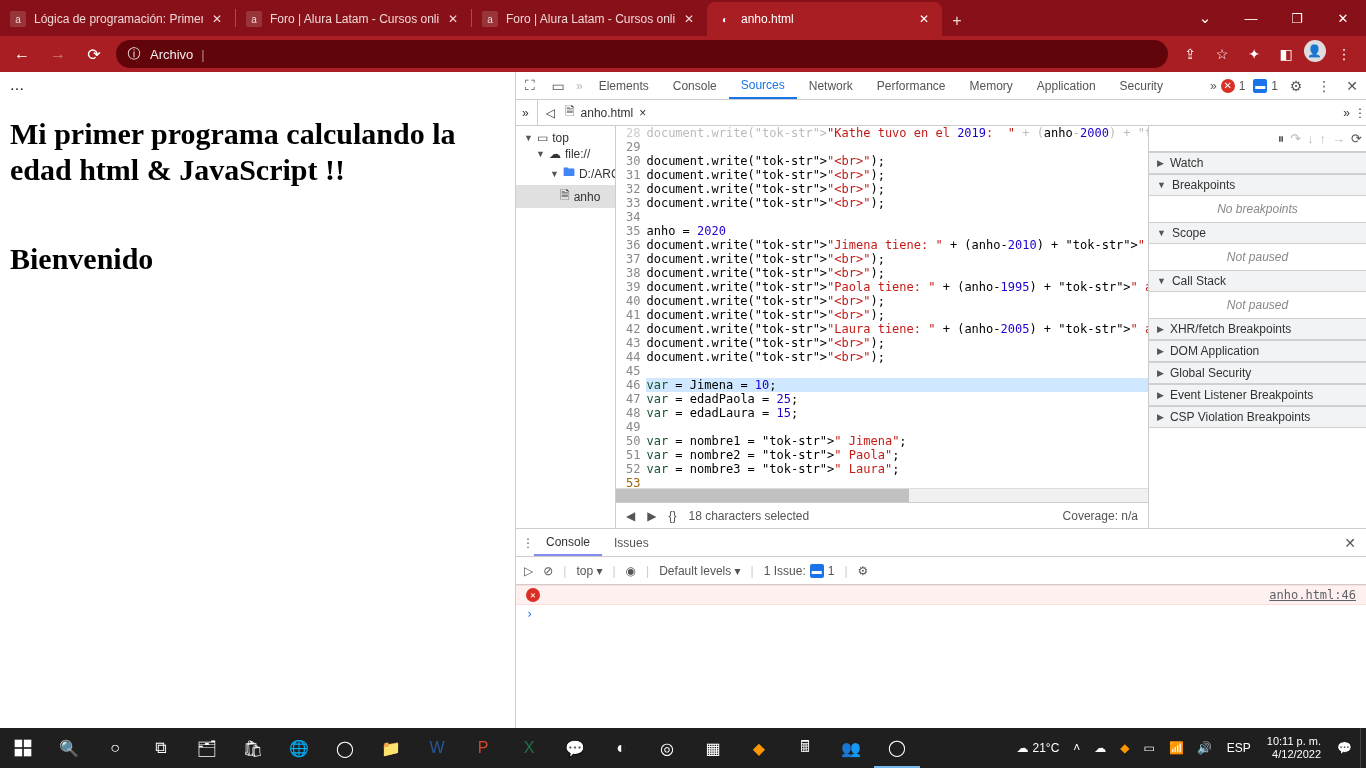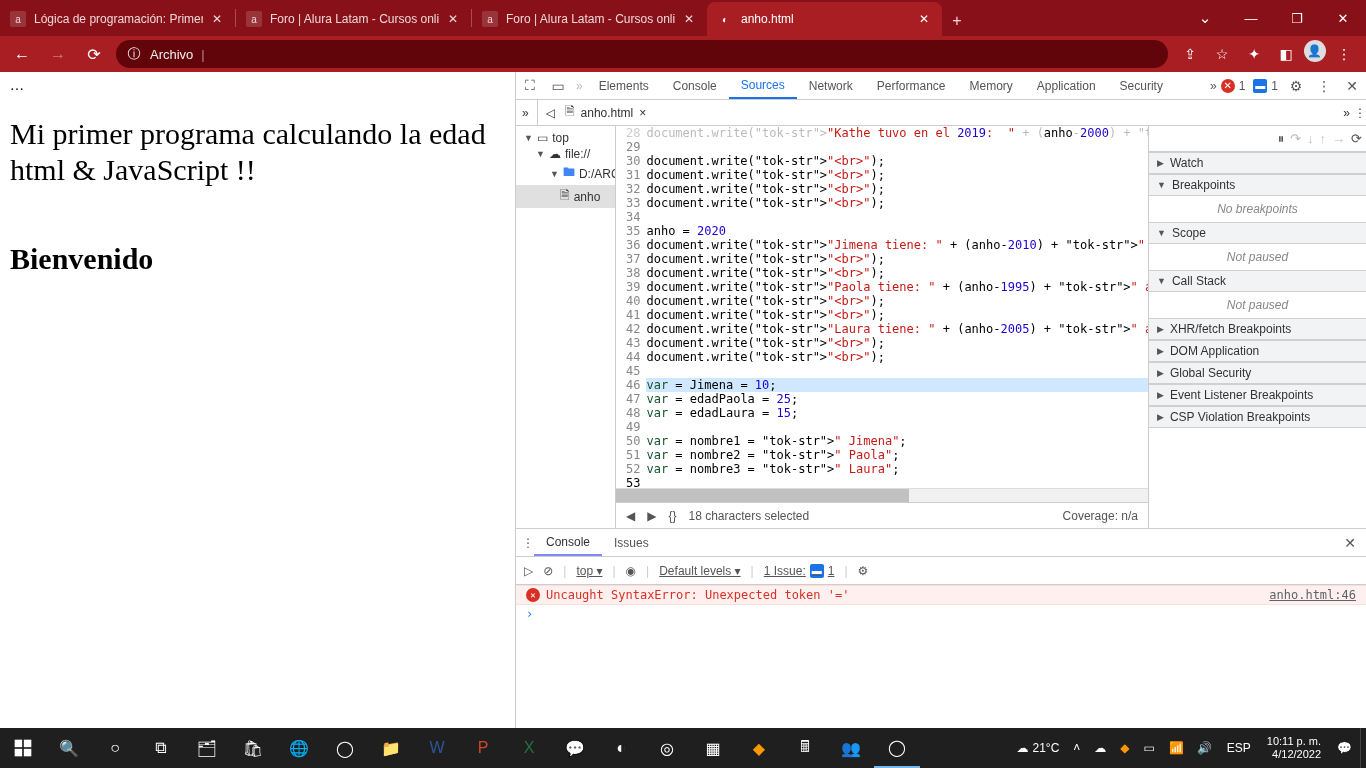--- a/index.html
+++ b/index.html
@@ -27,21 +27,21 @@
   .addr .icon { width: 16px; text-align: center; }
   .addr .url { flex: 1; white-space: nowrap; overflow: hidden; }
   .right-icons { display: flex; gap: 4px; }
   .right-icons .nav-btn { font-size: 14px; }
   .avatar { width: 22px; height: 22px; border-radius: 50%; background: #ddd; display: flex; align-items: center; justify-content: center; font-size: 12px; }
 
   
   .content { flex: 1; display: flex; min-height: 0; }
   .page { width: 515px; padding: 6px 10px; font-family: "Times New Roman", serif; color: #000; }
   .page .dots { font-size: 14px; }
-  .page h1 { font-size: 30px; font-weight: normal; margin-top: 22px; line-height: 1.2; }
+  .page h1 { font-size: 30px; font-weight: bold; margin-top: 22px; line-height: 1.2; }
   .page h2 { font-size: 30px; font-weight: bold; margin-top: 54px; }
 
   
   .devtools { flex: 1; display: flex; flex-direction: column; border-left: 1px solid #ccc; background: #fff; min-width: 0; }
   .dt-tabs { height: 28px; border-bottom: 1px solid #ccc; display: flex; align-items: center; font-size: 12px; color: #555; }
   .dt-tabs .icon-btn { width: 28px; text-align: center; font-size: 14px; }
   .dt-tabs .tab-item { padding: 0 12px; height: 100%; display: flex; align-items: center; cursor: default; }
   .dt-tabs .tab-item.active { color: #1a73e8; border-bottom: 2px solid #1a73e8; }
   .dt-tabs .spacer { flex: 1; }
   .dt-tabs .badge-red { width: 14px; height: 14px; background: #d93025; color: #fff; border-radius: 50%; font-size: 10px; display: inline-flex; align-items: center; justify-content: center; margin-left: 4px; }
@@ -88,21 +88,21 @@
 
   
   .drawer { border-top: 1px solid #ccc; display: flex; flex-direction: column; height: 200px; }
   .drawer-tabs { height: 28px; border-bottom: 1px solid #ccc; display: flex; align-items: center; font-size: 12px; color: #555; padding-left: 6px; }
   .drawer-tabs .tab-item { padding: 0 12px; height: 100%; display: flex; align-items: center; }
   .drawer-tabs .tab-item.active { color: #333; border-bottom: 2px solid #838bf1; }
   .drawer-tabs .close-x { margin-left: auto; padding: 0 10px; font-size: 14px; }
 
   .console-toolbar { height: 28px; border-bottom: 1px solid #ccc; display: flex; align-items: center; padding: 0 8px; gap: 10px; font-size: 12px; color: #555; }
   .console-toolbar .filter-input { flex: 1; border: 1px solid #ddd; height: 20px; padding: 0 6px; font-size: 12px; color: #888; border-radius: 2px; }
-  .console-toolbar .dd { display: flex; align-items: center; gap: 4px; text-decoration: underline; }
+  .console-toolbar .dd { display: flex; align-items: center; gap: 4px; }
   .console-toolbar .issue-badge { background: #1a73e8; color: #fff; width: 14px; height: 14px; border-radius: 2px; font-size: 10px; display: inline-flex; align-items: center; justify-content: center; }
 
   .console-body { flex: 1; font-family: Consolas, monospace; font-size: 12px; overflow: hidden; }
   .console-row { display: flex; padding: 2px 10px; }
   .console-row.err { background: #fff0f0; color: #d93025; border-top: 1px solid #fdd; border-bottom: 1px solid #fdd; }
   .console-row .err-icon { width: 14px; height: 14px; background: #d93025; color: #fff; border-radius: 50%; font-size: 9px; display: inline-flex; align-items: center; justify-content: center; margin-right: 6px; }
   .console-row .src { margin-left: auto; color: #5f6368; text-decoration: underline; }
   .console-prompt { color: #1a73e8; padding: 2px 10px; }
 
   
@@ -267,21 +267,21 @@
               <div>43</div>
               <div>44</div>
               <div>45</div>
               <div>46</div>
               <div>47</div>
               <div>48</div>
               <div>49</div>
               <div>50</div>
               <div>51</div>
               <div>52</div>
-              <div style="color: #000000;">53</div>
+              <div style="color: #a16207;">53</div>
             </div>
           <div class="code" id="code"><div style="color: rgb(187, 187, 187);">document.write(<span class="&lt;span">"tok-str"</span>&gt;<span class="tok-str">"Kathe tuvo en el <span class="tok-num">2019</span>:  "</span> + (<span style="color:#000;">anho</span>-<span class="tok-num">2000</span>) + <span class="&lt;span">"tok-str"</span>&gt;);</div><div>&nbsp;</div><div>document.write(<span class="&lt;span">"tok-str"</span>&gt;<span class="tok-str">"&lt;br&gt;"</span>);</div><div>document.write(<span class="&lt;span">"tok-str"</span>&gt;<span class="tok-str">"&lt;br&gt;"</span>);</div><div>document.write(<span class="&lt;span">"tok-str"</span>&gt;<span class="tok-str">"&lt;br&gt;"</span>);</div><div>document.write(<span class="&lt;span">"tok-str"</span>&gt;<span class="tok-str">"&lt;br&gt;"</span>);</div><div>&nbsp;</div><div><span style="color:#000;">anho</span> = <span class="tok-num">2020</span></div><div>document.write(<span class="&lt;span">"tok-str"</span>&gt;<span class="tok-str">"Jimena tiene: "</span> + (<span style="color:#000;">anho</span>-<span class="tok-num">2010</span>) + <span class="&lt;span">"tok-str"</span>&gt;<span class="tok-str">" años"</span>);</div><div>document.write(<span class="&lt;span">"tok-str"</span>&gt;<span class="tok-str">"&lt;br&gt;"</span>);</div><div>document.write(<span class="&lt;span">"tok-str"</span>&gt;<span class="tok-str">"&lt;br&gt;"</span>);</div><div>document.write(<span class="&lt;span">"tok-str"</span>&gt;<span class="tok-str">"Paola tiene: "</span> + (<span style="color:#000;">anho</span>-<span class="tok-num">1995</span>) + <span class="&lt;span">"tok-str"</span>&gt;<span class="tok-str">" años"</span>);</div><div>document.write(<span class="&lt;span">"tok-str"</span>&gt;<span class="tok-str">"&lt;br&gt;"</span>);</div><div>document.write(<span class="&lt;span">"tok-str"</span>&gt;<span class="tok-str">"&lt;br&gt;"</span>);</div><div>document.write(<span class="&lt;span">"tok-str"</span>&gt;<span class="tok-str">"Laura tiene: "</span> + (<span style="color:#000;">anho</span>-<span class="tok-num">2005</span>) + <span class="&lt;span">"tok-str"</span>&gt;<span class="tok-str">" años"</span>);</div><div>document.write(<span class="&lt;span">"tok-str"</span>&gt;<span class="tok-str">"&lt;br&gt;"</span>);</div><div>document.write(<span class="&lt;span">"tok-str"</span>&gt;<span class="tok-str">"&lt;br&gt;"</span>);</div><div>&nbsp;</div><div class="hl-line"><span class="tok-kw">var</span> = Jimena = <span class="tok-num">10</span>;</div><div><span class="tok-kw">var</span> = edadPaola = <span class="tok-num">25</span>;</div><div><span class="tok-kw">var</span> = edadLaura = <span class="tok-num">15</span>;</div><div>&nbsp;</div><div><span class="tok-kw">var</span> = nombre1 = <span class="&lt;span">"tok-str"</span>&gt;<span class="tok-str">" Jimena"</span>;</div><div><span class="tok-kw">var</span> = nombre2 = <span class="&lt;span">"tok-str"</span>&gt;<span class="tok-str">" Paola"</span>;</div><div><span class="tok-kw">var</span> = nombre3 = <span class="&lt;span">"tok-str"</span>&gt;<span class="tok-str">" Laura"</span>;</div><div style="color: rgb(187, 187, 187);">&nbsp;</div></div>
         </div>
         <div class="code-scrollbar">
           <div class="thumb" style="left:0; width:55%;"></div>
         </div>
         <div class="status-line">
           <span>◀</span>
           <span>▶</span>
           <span>{}</span>
@@ -364,21 +364,20 @@
           <span>1 Issue:</span>
           <span class="issue-badge">▬</span>
           <span>1</span>
         </span>
         <span style="color:#ccc;">|</span>
         <span>⚙</span>
       </div>
       <div class="console-body">
         <div class="console-row err">
           <span class="err-icon">✕</span>
-          <span>Uncaught SyntaxError: Unexpected token '='</span>
           <span class="src">anho.html:46</span>
         </div>
         <div class="console-prompt">›</div>
       </div>
     </div>
 
   </div>
 </div>
 
 <div class="taskbar">

